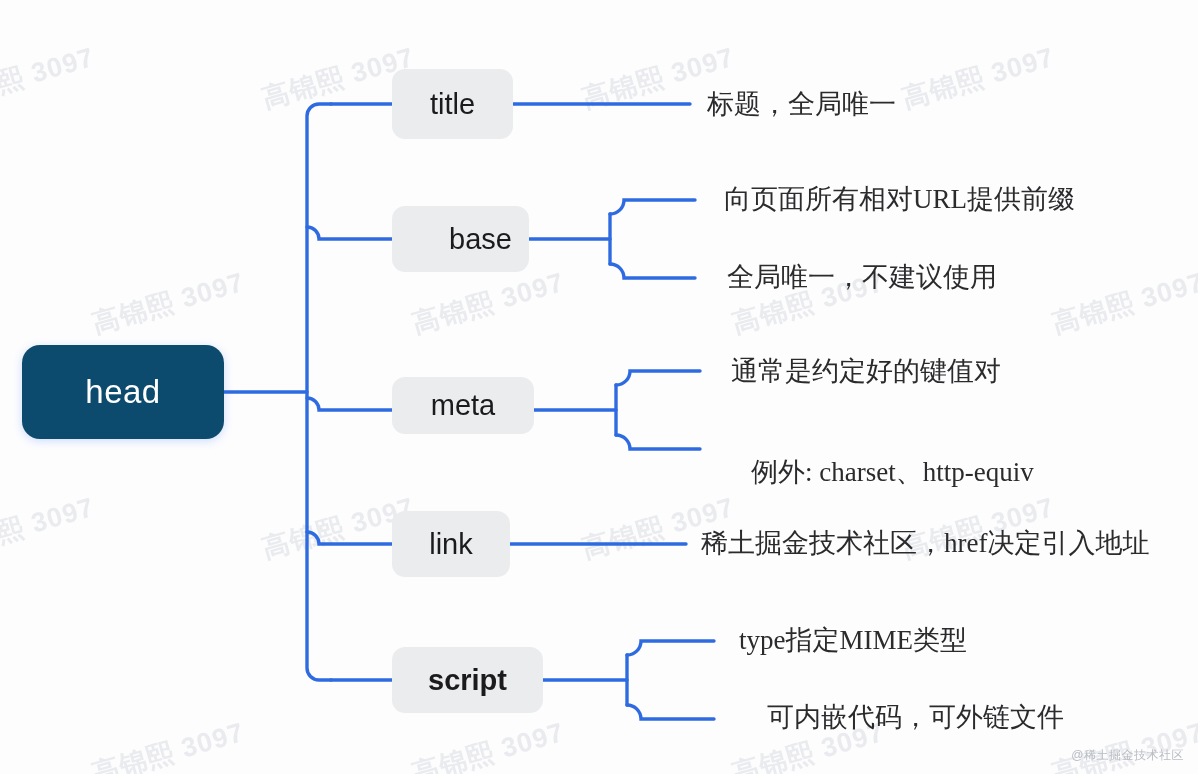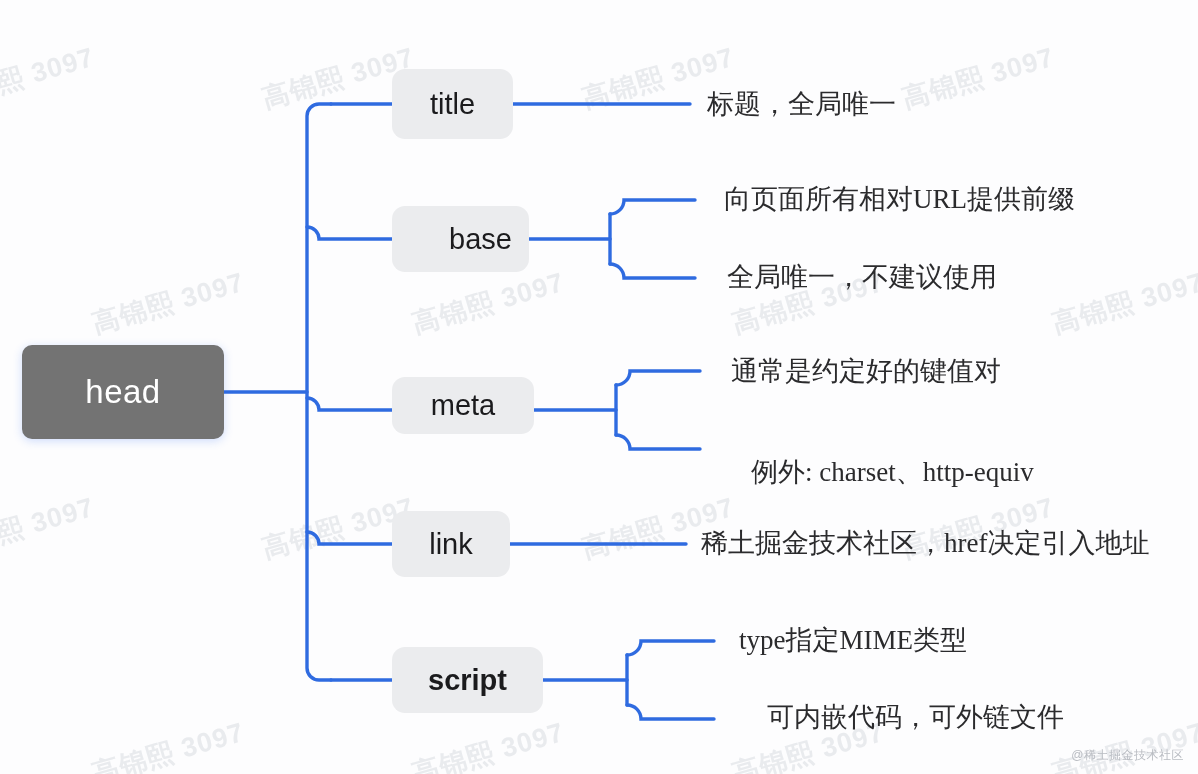--- a/index.html
+++ b/index.html
@@ -45,23 +45,23 @@
   
   .node {
     position: absolute;
     z-index: 3;
     display: flex;
     align-items: center;
     justify-content: center;
     box-sizing: border-box;
   }
   .node-root {
-    background: #737373;
+    background: #0c4a6e;
     color: #ffffff;
-    border-radius: 10px;
+    border-radius: 18px;
     font-size: 33px;
     font-weight: 400;
     letter-spacing: 0.5px;
     box-shadow: 0 2px 10px rgba(37, 99, 240, 0.22);
   }
   .node-branch {
     background: #ebecee;
     color: #1b1b1d;
     border-radius: 13px;
     font-size: 29px;

